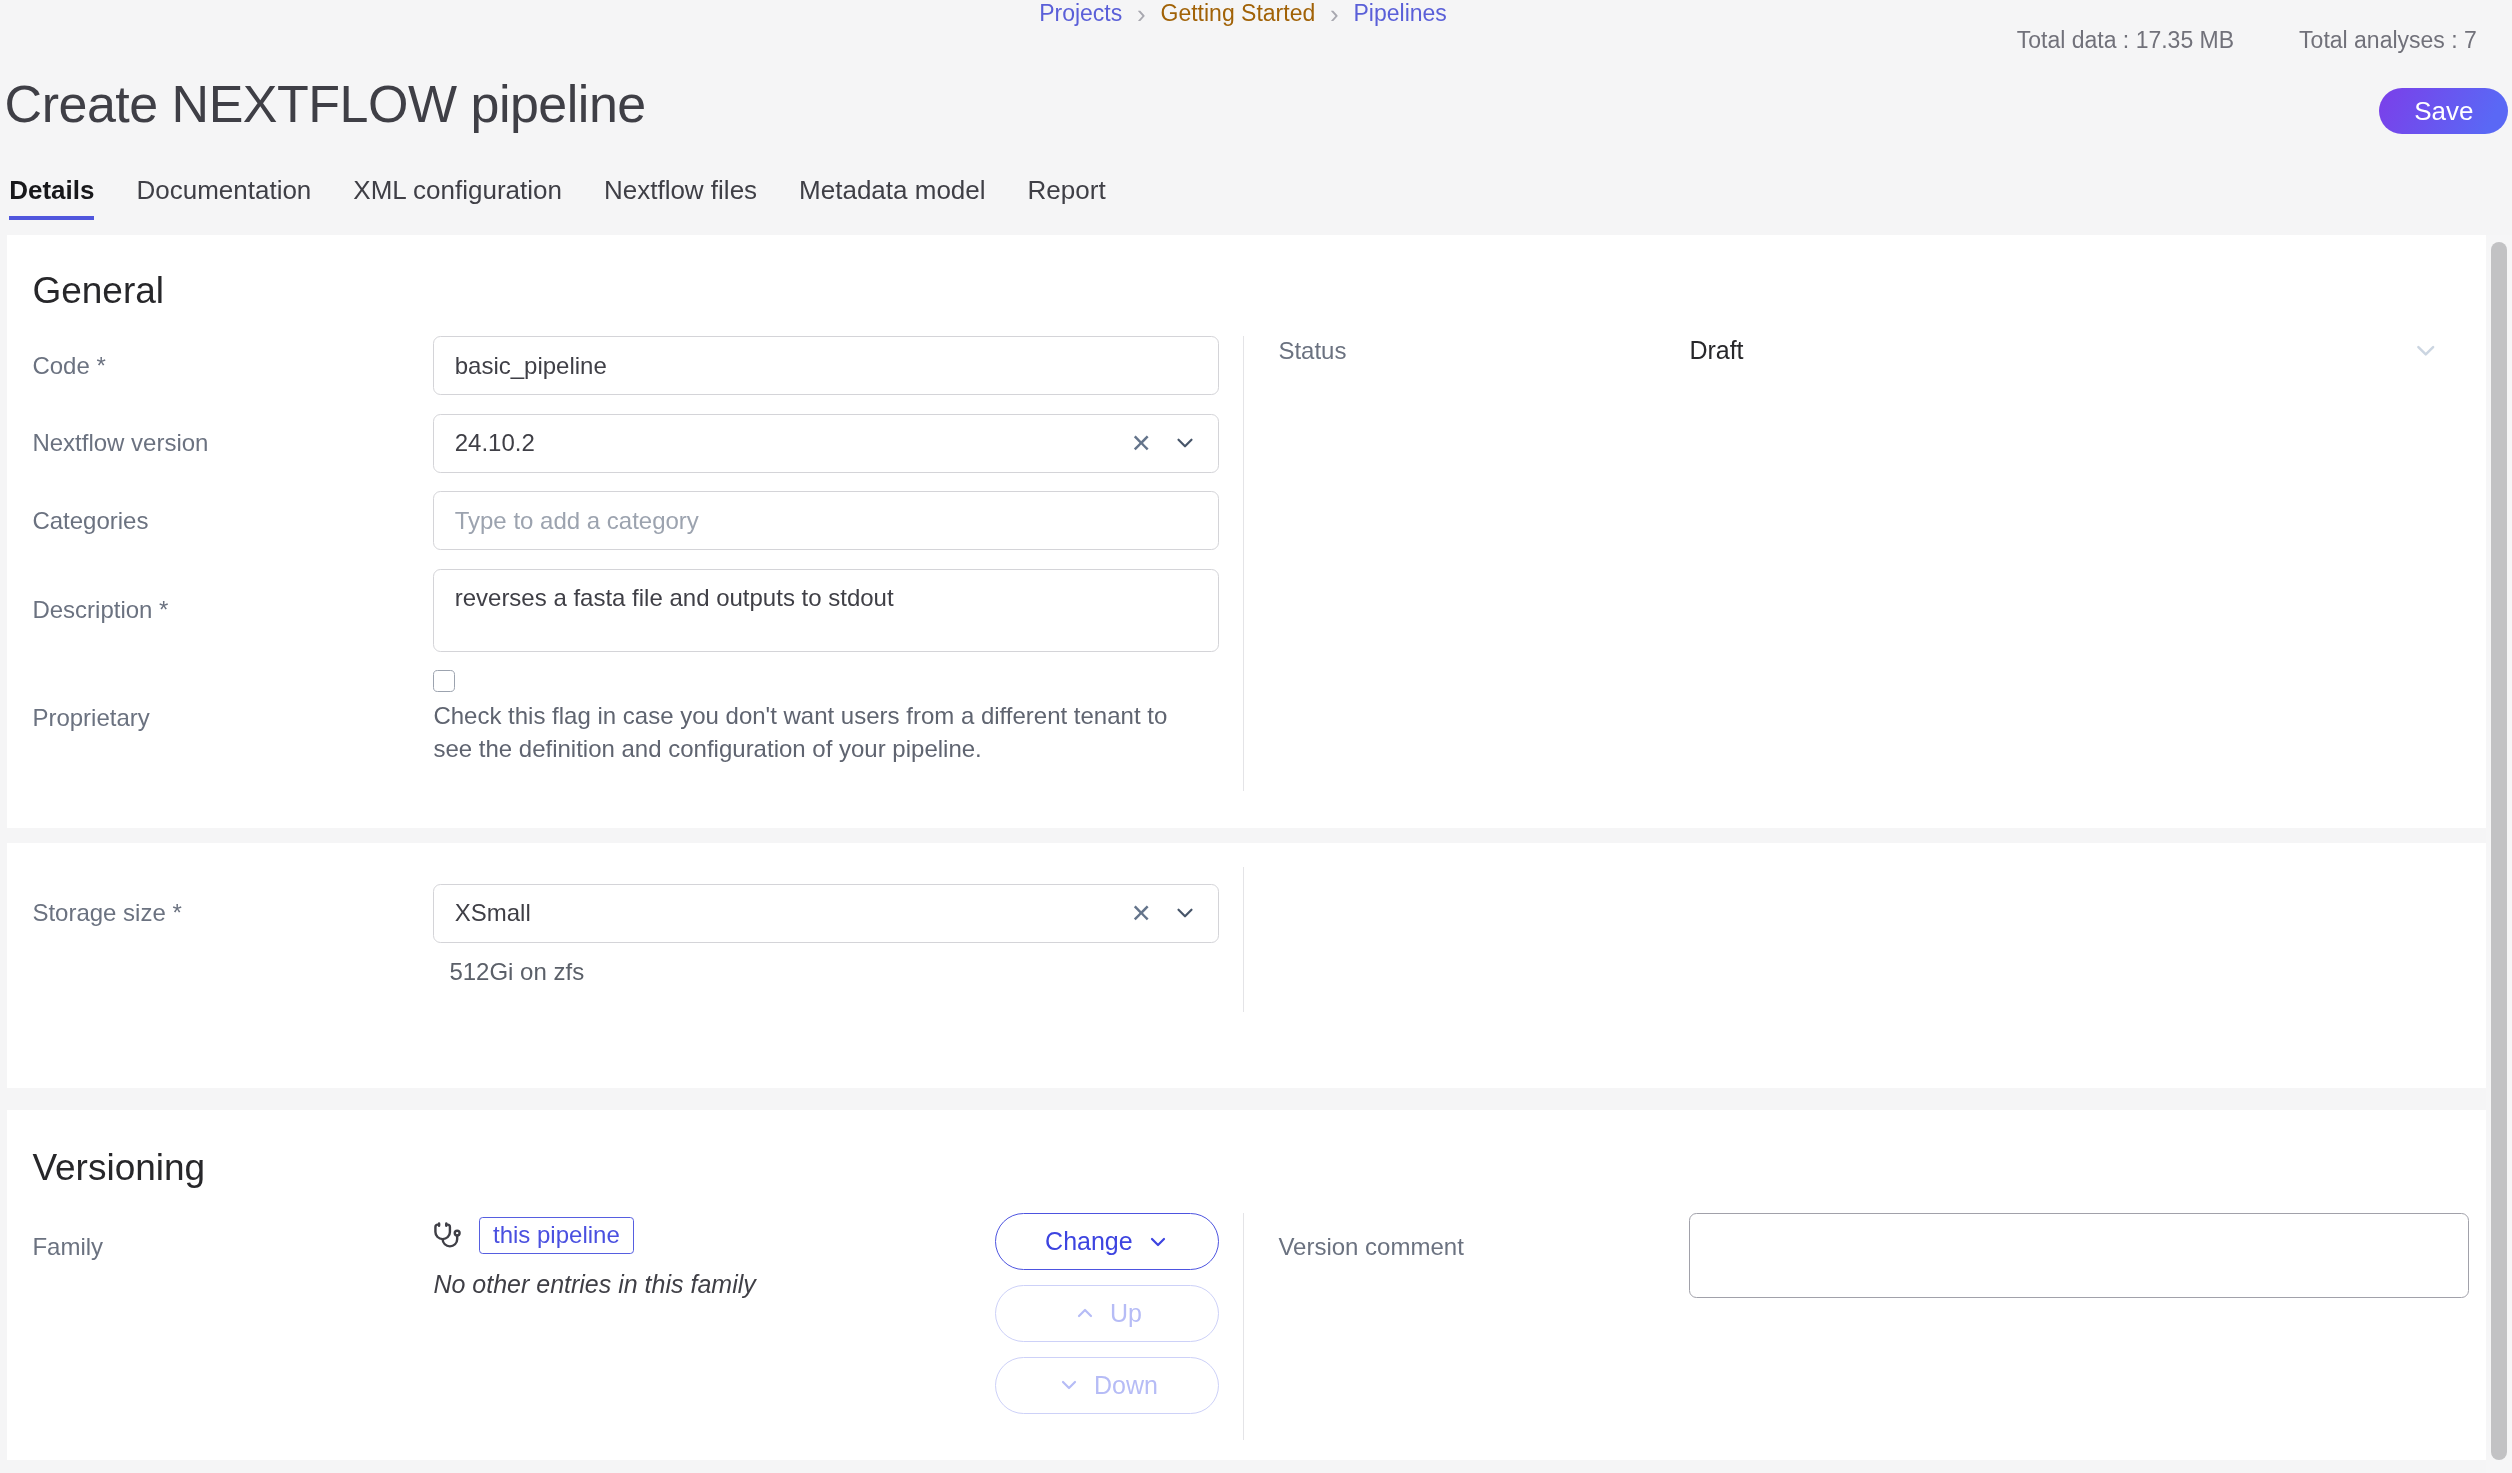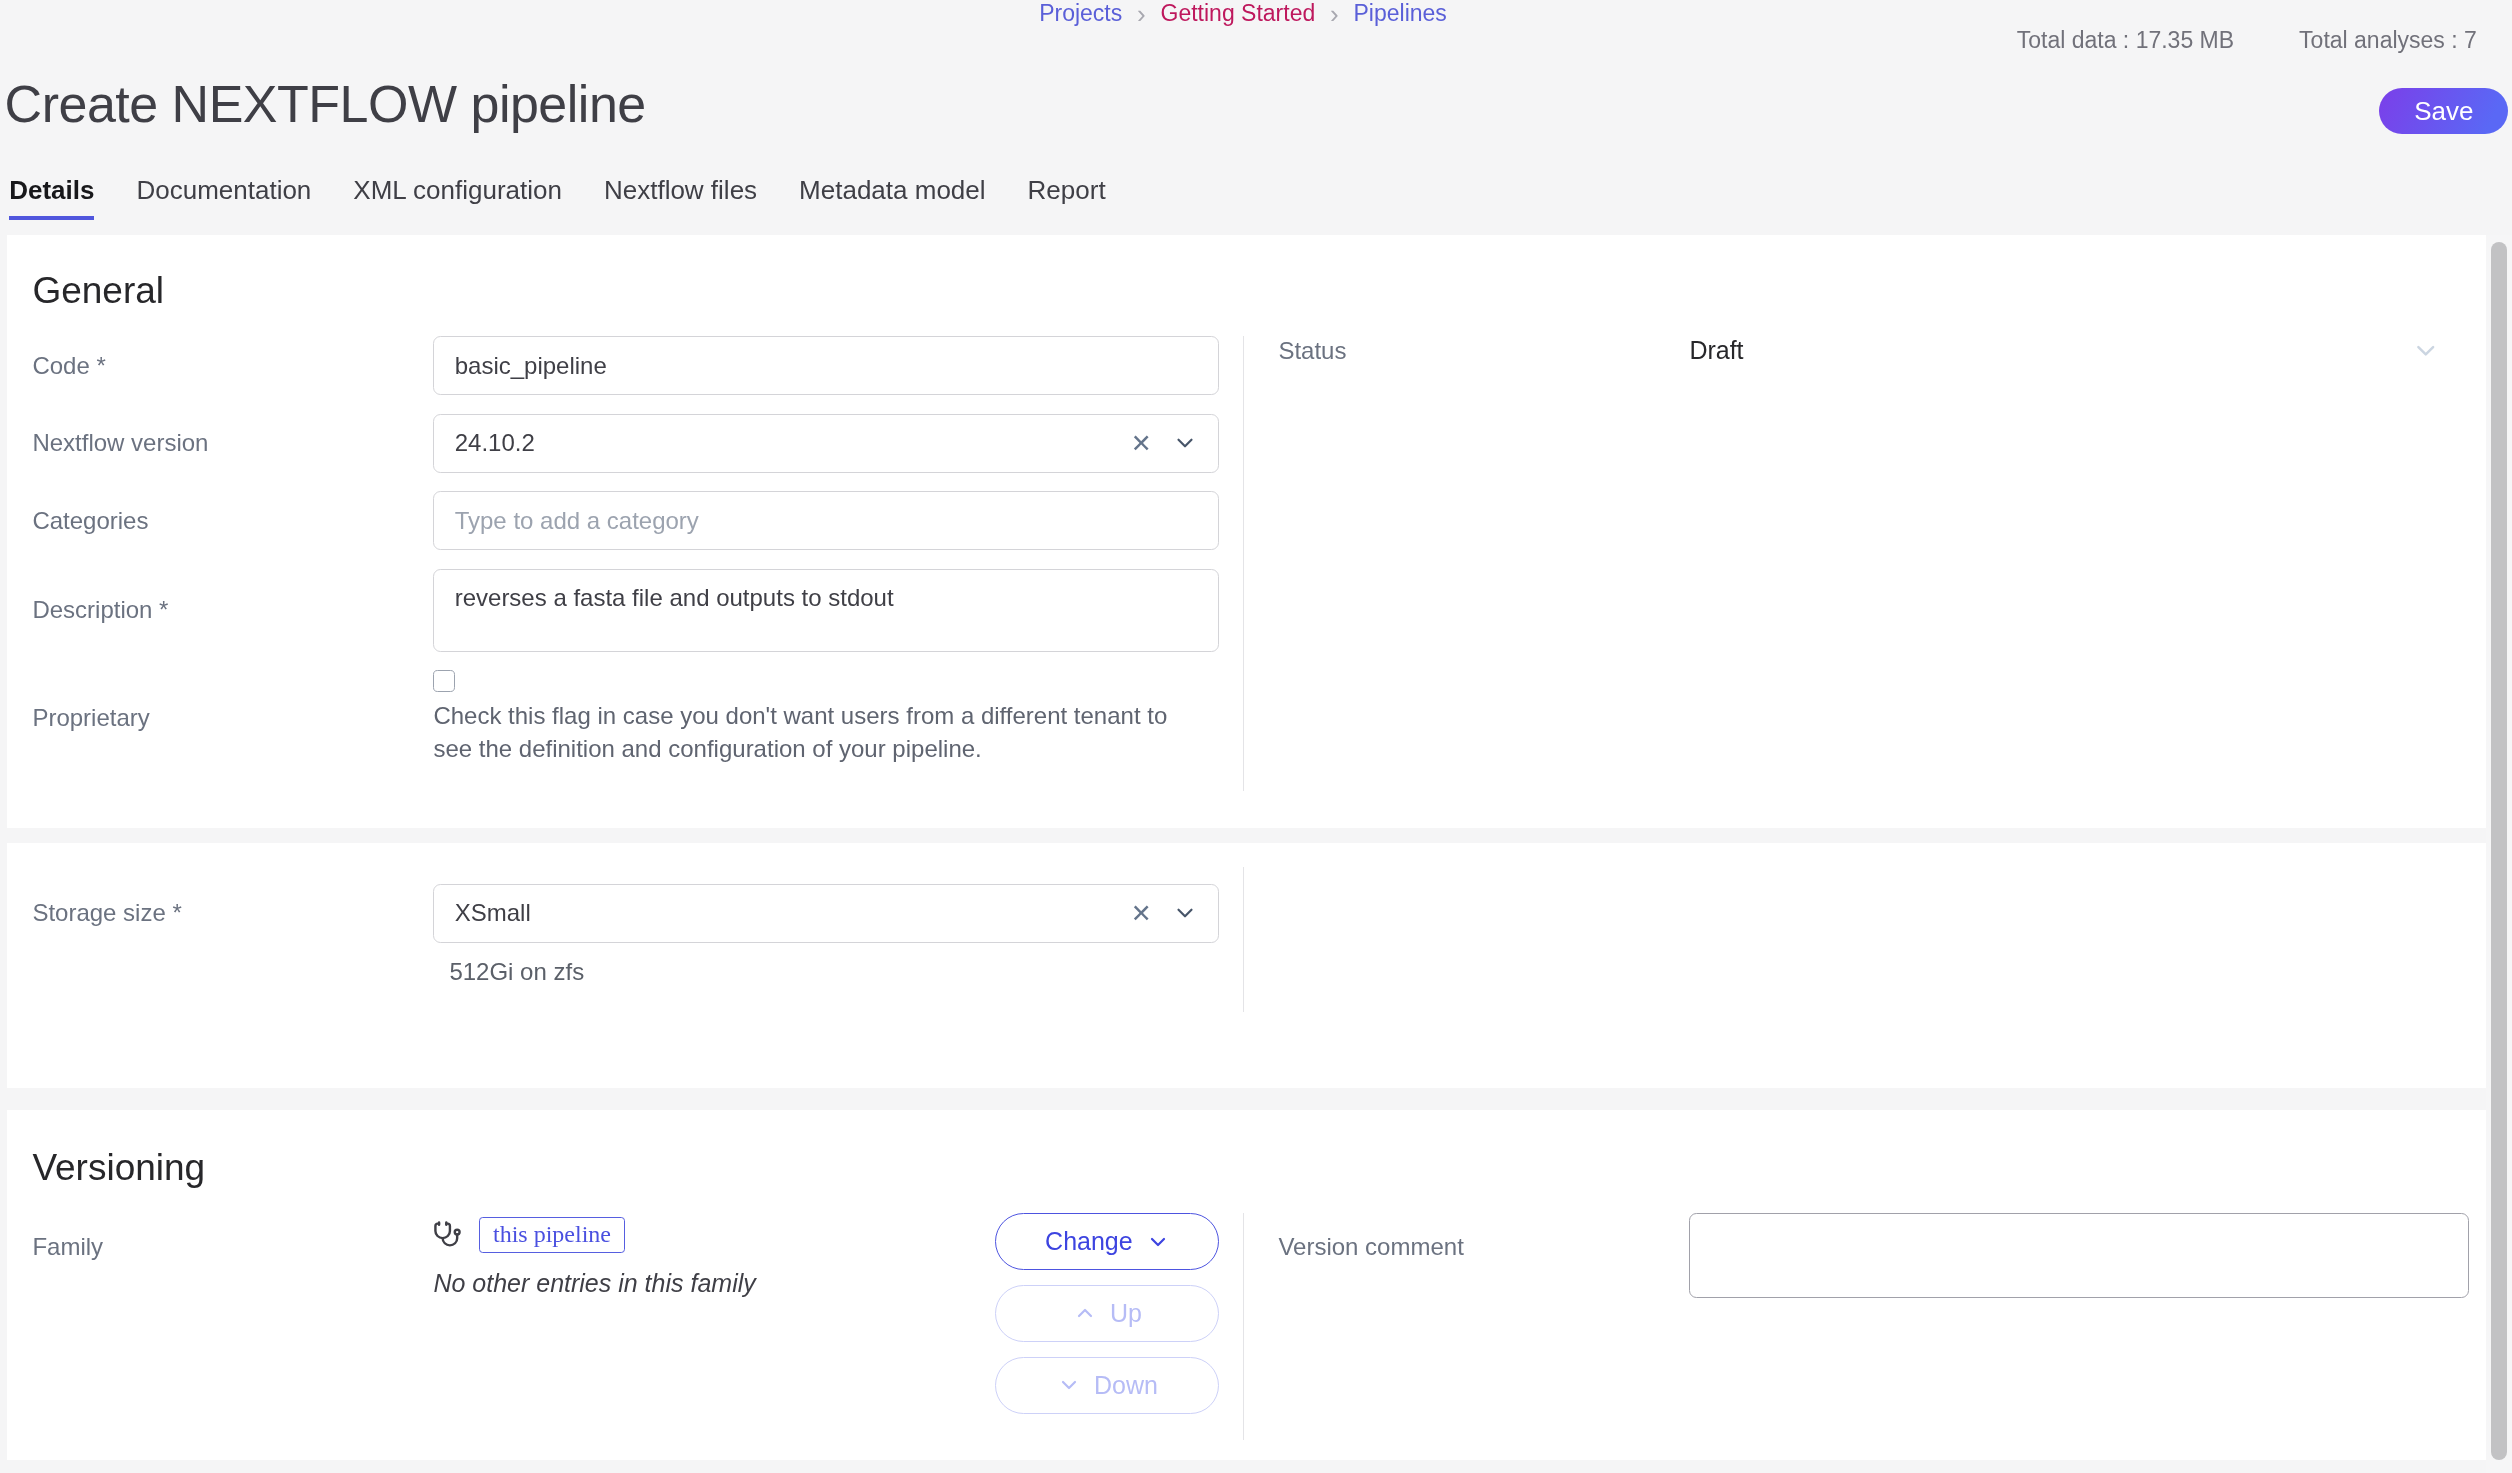--- a/index.html
+++ b/index.html
@@ -12,21 +12,21 @@
     overflow:hidden;
   }
 
   
   .breadcrumb-row {
     position:absolute; top:0; left:0; right:26px; height:46px;
     display:flex; align-items:center; padding:0 9.2px;flex-direction:column;
   }
   .breadcrumb { display:flex; align-items:center; gap:14.8px; font-size:23px; }
   .crumb-link { color:#5a5fd8; cursor:pointer; }
-  .crumb-current { color:#be185d; }
+  .crumb-current { color:#a16207; }
   .crumb-sep { color:#a8a8b0; font-size:26px; line-height:1; }
   .stats { margin-left:auto; display:flex; gap:65px; color:#71717a; font-size:23px; }
 
   .page-title {
     position:absolute; top:74px; left:4.6px;
     font-size:52px; font-weight:400; color:#3f3f46; letter-spacing:-0.5px;
   }
   .save-btn {
     position:absolute; top:88px; right:3.7px;
     width:129px; height:46px; border:none; border-radius:28px;
@@ -89,21 +89,21 @@
 
   .helper-line { margin:15.7px 0 0 417px; font-size:24px; color:#5b6069; }
 
   
   .vrow { align-items:flex-start; }
   .vrow .flabel { margin-top:20.3px; }
   .family-control { display:flex; justify-content:space-between; align-items:flex-start; }
   .family-line { display:flex; align-items:center; gap:16.6px; margin-top:3.7px; }
   .family-chip {
     border:1.8px solid #565ee0; border-radius:3.7px; color:#4a50e0;
-    font-size:24px; padding:3.7px 13px; cursor:pointer; background:#fff;font-family:Liberation Serif, serif;
+    font-size:24px; padding:3.7px 13px; cursor:pointer; background:#fff;
   }
   .family-note { margin-top:15.7px; font-style:italic; font-size:25px; color:#3f3f46; }
   .btn-stack { display:flex; flex-direction:column; gap:14.8px; }
   .pill-btn {
     width:224px; height:57px; border-radius:29px; background:#fff;
     display:flex; align-items:center; justify-content:center; gap:13px;
     font-size:25px; font-family:inherit; cursor:pointer;
   }
   .pill-btn.primary-outline { border:1.8px solid #4d54e0; color:#3d44e0; }
   .pill-btn.disabled { border:1.8px solid #cdd1f8; color:#b6bcf6; }

